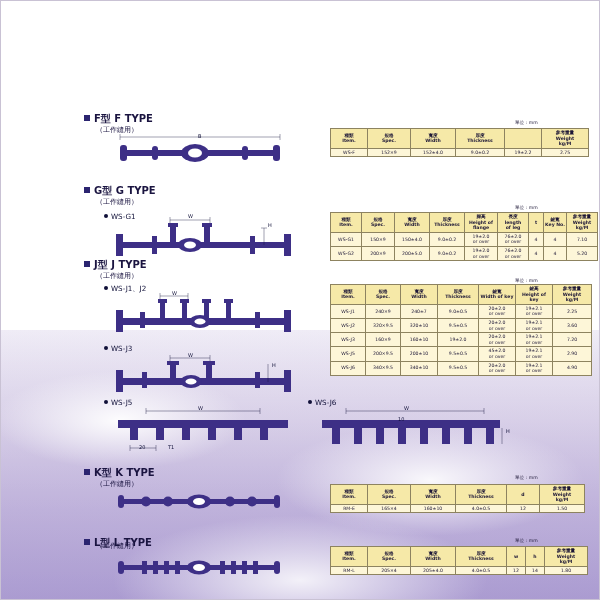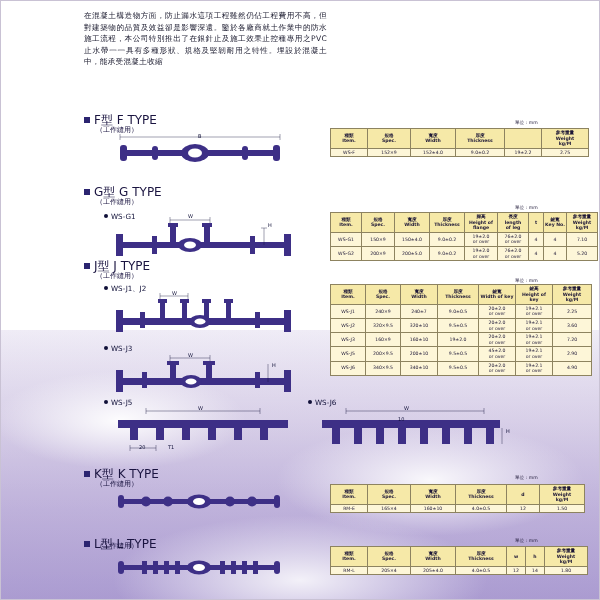--- a/index.html
+++ b/index.html
@@ -39,21 +39,21 @@
     width:calc(50% - 7px);
     font-size:7.6px;
     line-height:11.6px;
     color:#1a1a2e;
     text-align:justify;
     letter-spacing:.3px;
   }
   
   .sec-title{
     position:absolute;
-    font-size:12px;font-weight:normal;color:#1a1440;
+    font-size:10px;font-weight:bold;color:#1a1440;
     white-space:nowrap;
   }
   .sec-title .sq{
     display:inline-block;width:6px;height:6px;background:#2b2470;
     margin-right:4px;vertical-align:1px;
   }
   .sec-sub{
     position:absolute;font-size:7px;color:#1a1440;white-space:nowrap;
   }
   .item-label{
@@ -99,21 +99,20 @@
   .edge{position:absolute;left:0;top:0;width:600px;height:600px;border:1px solid #c9c2d4;box-sizing:border-box;pointer-events:none;}
 </style>
 </head>
 <body>
 
 <div class="page">
   <div class="cloudwash"></div>
   <div class="topband"></div>
 
   <div class="txtcols">
-    <div class="txtcol">在混凝土構造物方面，防止漏水這項工程雖然仍佔工程費用不高，但對建築物的品質及效益卻是影響深遠。鑒於各廠商就土作業中的防水施工流程，本公司特別推出了在銀針止及施工效果止控種專用之PVC止水帶一一具有多種形狀、規格及堅韌耐用之特性。埋設於混凝土中，能承受混凝土收縮</div>
   </div>
 
   <div class="sec-title" style="left:84px;top:112px;">
     <span class="sq"></span><span>F型  F TYPE</span>
   </div>
   <div class="sec-sub" style="left:96px;top:125px;">（工作縫用）</div>
   <div class="unit" style="left:515px;top:120px;">單位：mm</div>
 
   <svg class="draw" style="left:110px;top:132px;" width="180" height="38">
     <line class="thin" x1="10" y1="5" x2="170" y2="5"></line>

